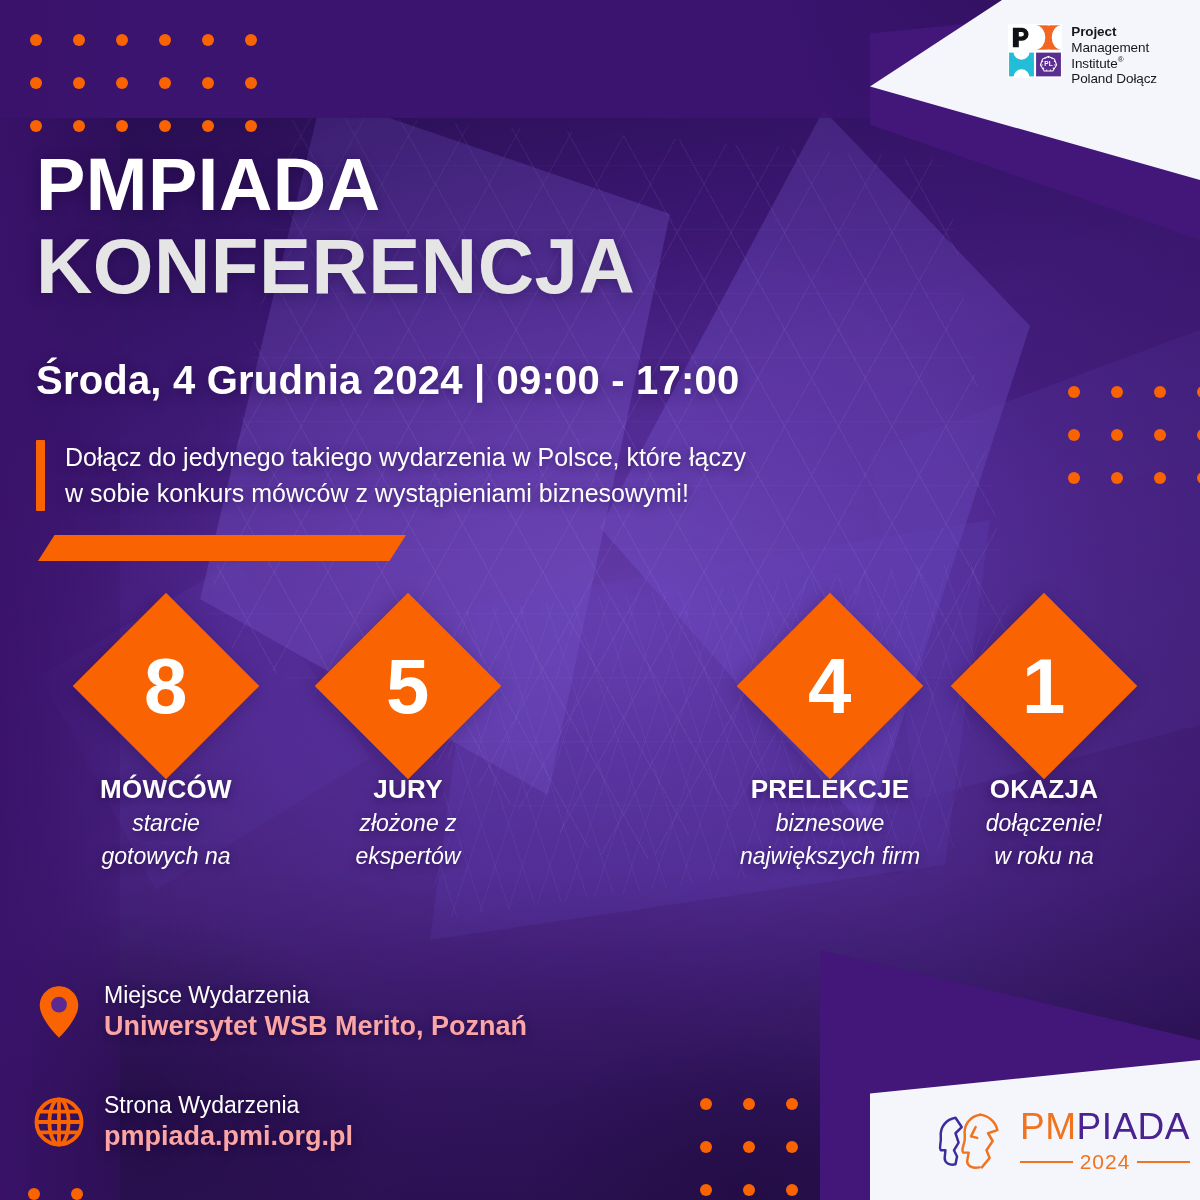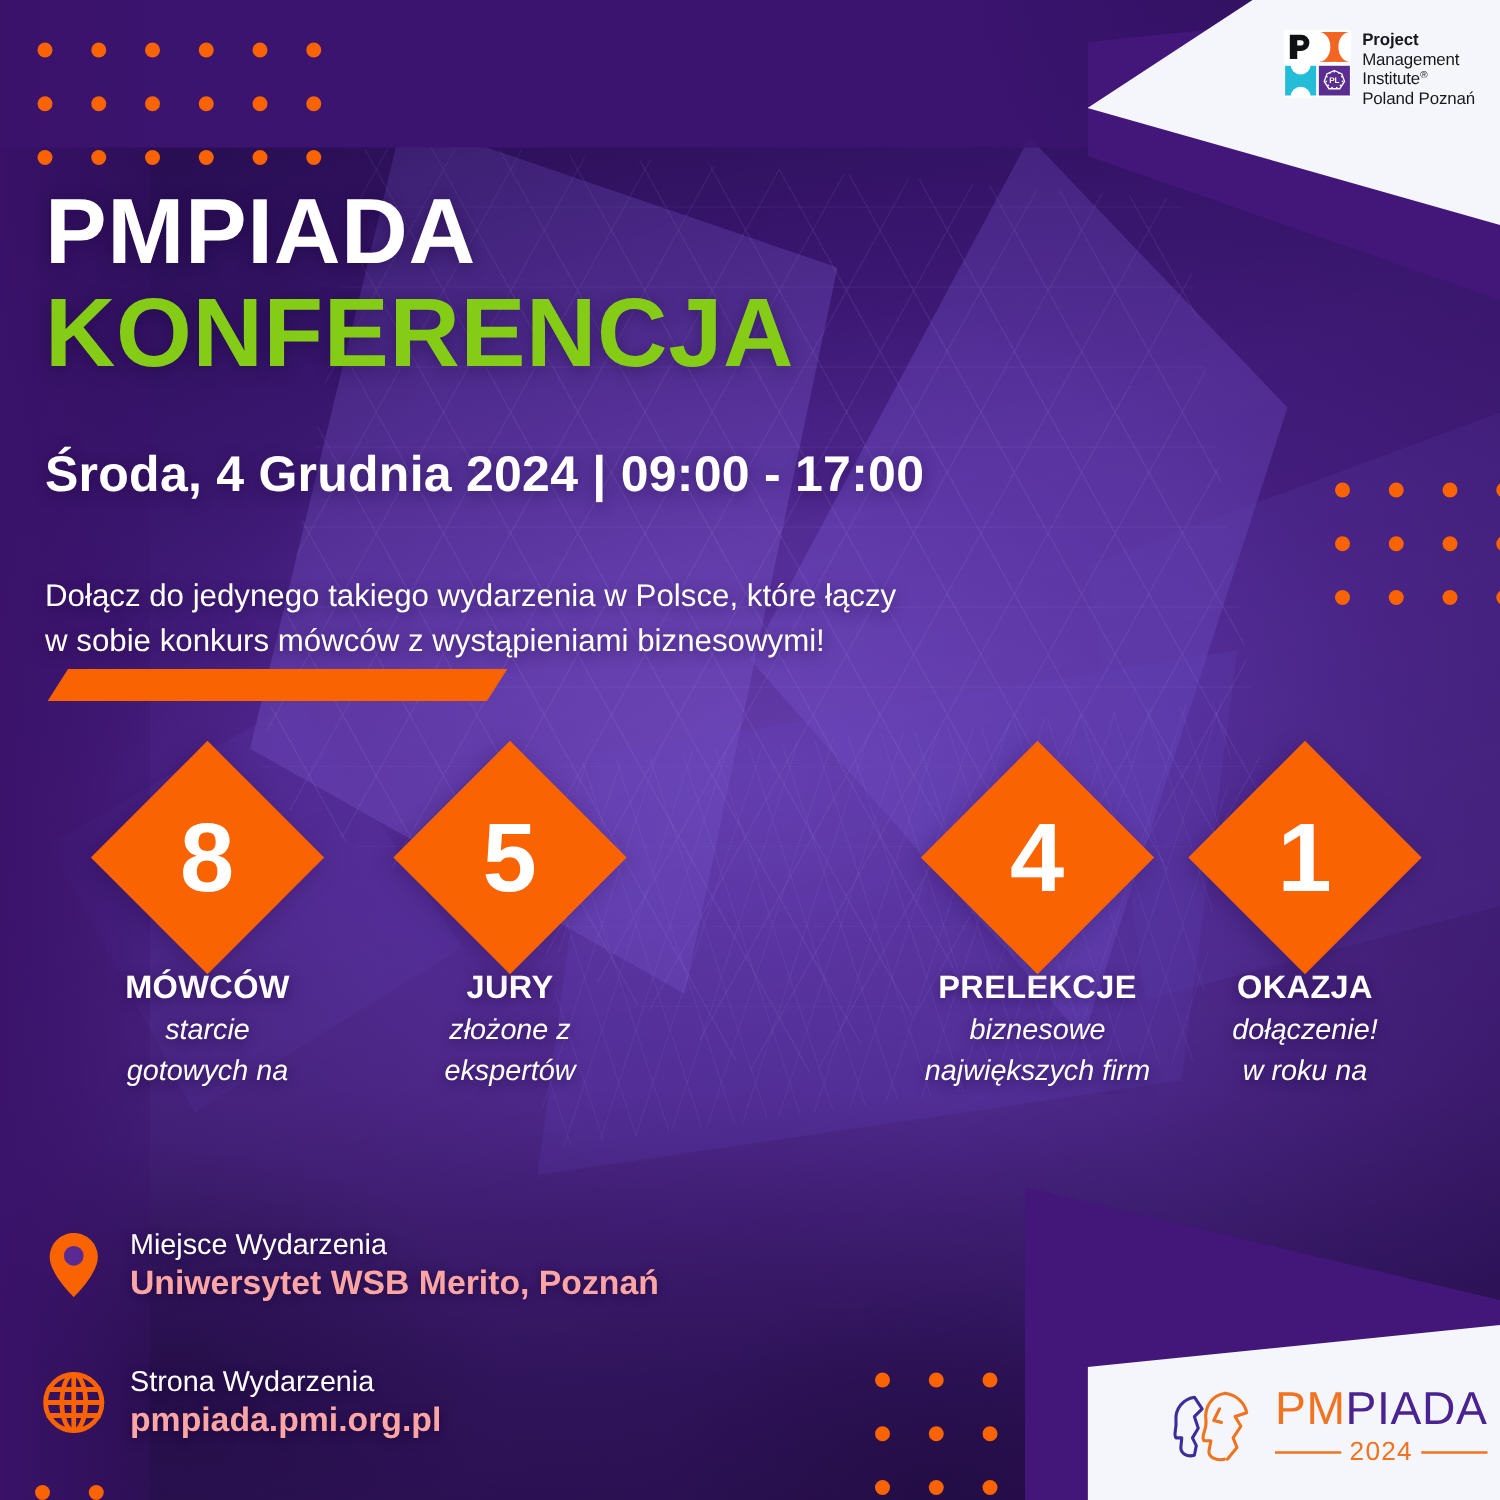--- a/index.html
+++ b/index.html
@@ -104,21 +104,21 @@
     clip-path:polygon(100% 0%, 100% 100%, 0% 52%, 0% 14%);
   }
   .tr-white {
     position:absolute; right:0; top:0; width:330px; height:180px;
     background:#f4f6fb;
     clip-path:polygon(100% 0%, 100% 100%, 0% 48%, 40% 0%);
   }
 
   
   .pmi-logo {
-    position:absolute; right:20px; top:24px;
+    position:absolute; right:43px; top:24px;
     display:flex; align-items:flex-start; gap:9px;
   }
   .pmi-mark {
     width:54px; height:54px;
     display:grid; grid-template-columns:1fr 1fr; grid-template-rows:1fr 1fr;
   }
   .pmi-q { position:relative; }
   .pmi-q svg { display:block; width:100%; height:100%; }
   .pmi-text { line-height:1.16; }
   .pmi-text div { font-size:13.5px; color:#16181d; white-space:nowrap; letter-spacing:-0.1px; }
@@ -152,33 +152,33 @@
   .pm-year .yr { color:#f07320; font-size:21px; letter-spacing:1px; }
 
   
   .headline { position:absolute; left:36px; top:148px; }
   .h-line1 {
     font-size:74px; font-weight:bold; color:#ffffff;
     letter-spacing:0.5px; line-height:1.0;
     text-shadow:0 2px 14px rgba(25,5,55,.45);
   }
   .h-line2 {
-    font-size:78px; font-weight:bold; color:#84cc16;
+    font-size:78px; font-weight:bold; color:#e5e5e5;
     letter-spacing:0.5px; line-height:1.05; margin-top:4px;
     text-shadow:0 2px 14px rgba(25,5,55,.40);
   }
   .h-date {
     position:absolute; left:36px; top:358px;
     font-size:40px; font-weight:bold; color:#ffffff;
     letter-spacing:0.2px;
     text-shadow:0 2px 12px rgba(25,5,55,.45);
   }
 
   
-  .desc-wrap { position:absolute; left:36px; top:440px; display:flex; gap:20px;flex-direction:column; }
+  .desc-wrap { position:absolute; left:36px; top:440px; display:flex; gap:20px; }
   .desc-rule { width:9px; background:#f96302; border-radius:1px; }
   .desc {
     font-size:25px; color:#ffffff; line-height:1.42; font-weight:normal;
     text-shadow:0 2px 10px rgba(25,5,55,.5);
   }
 
   
   .bar {
     position:absolute; left:38px; top:535px; width:368px; height:26px;
     background:#f96302;
@@ -358,21 +358,21 @@
             <circle cx="37" cy="27" r="2.6"></circle>
           </g>
           <text x="50" y="57" font-family="Liberation Sans, sans-serif" font-size="24" font-weight="bold" fill="#ffffff" text-anchor="middle">PL</text>
         </svg>
       </div>
     </div>
     <div class="pmi-text">
       <div class="b">Project</div>
       <div>Management</div>
       <div><span>Institute</span><span class="pmi-reg">®</span></div>
-      <div>Poland Poznań</div>
+      <div>Poland Dołącz</div>
     </div>
   </div>
 
   <div class="headline">
     <div class="h-line1">PMPIADA</div>
     <div class="h-line2">KONFERENCJA</div>
   </div>
   <div class="h-date">Środa, 4 Grudnia 2024 | 09:00 - 17:00</div>
 
   <div class="desc-wrap">

